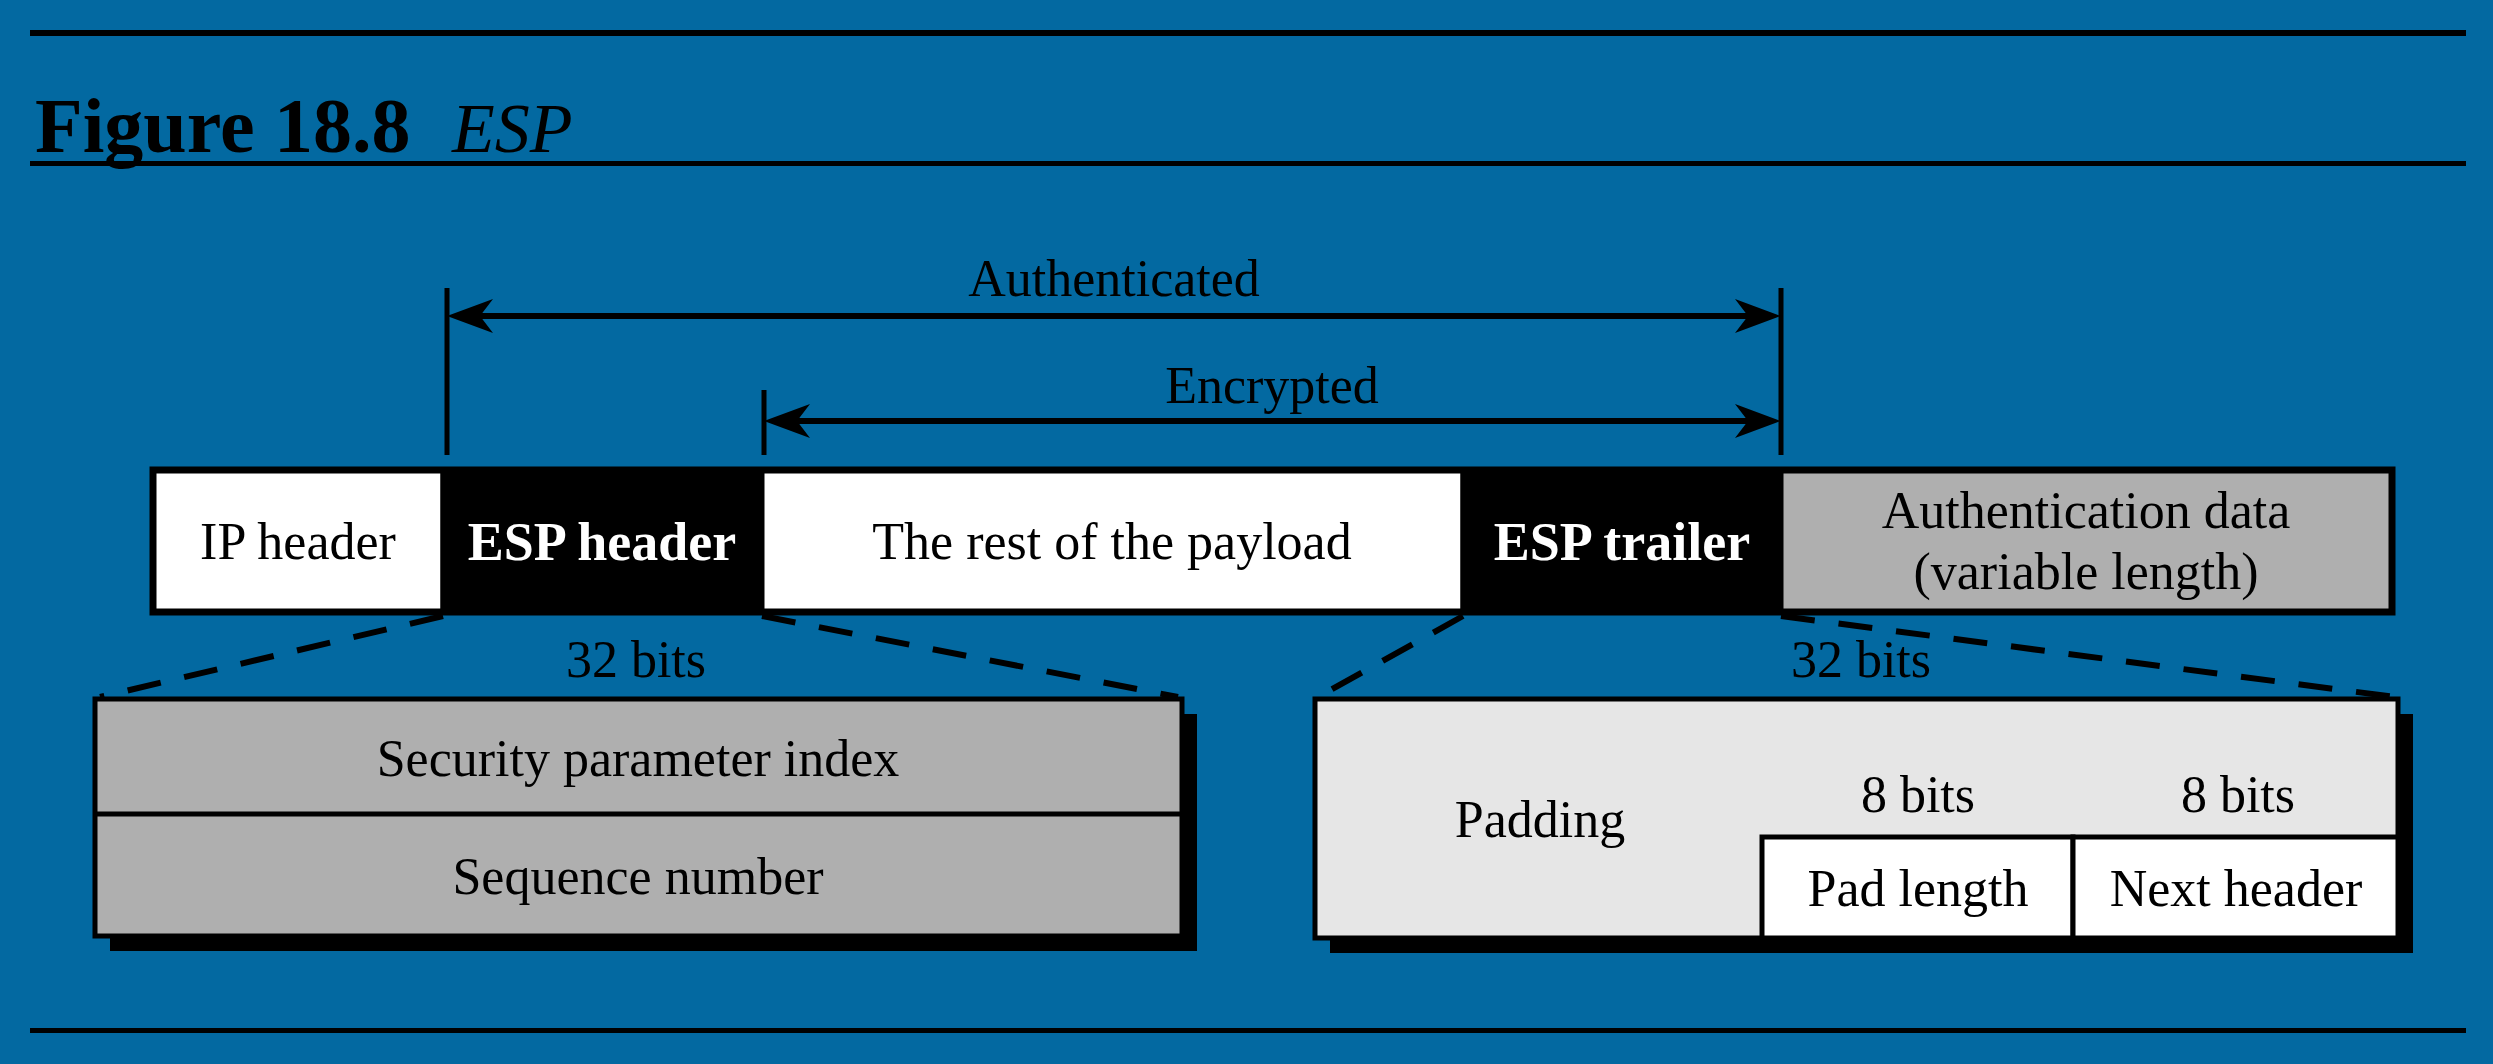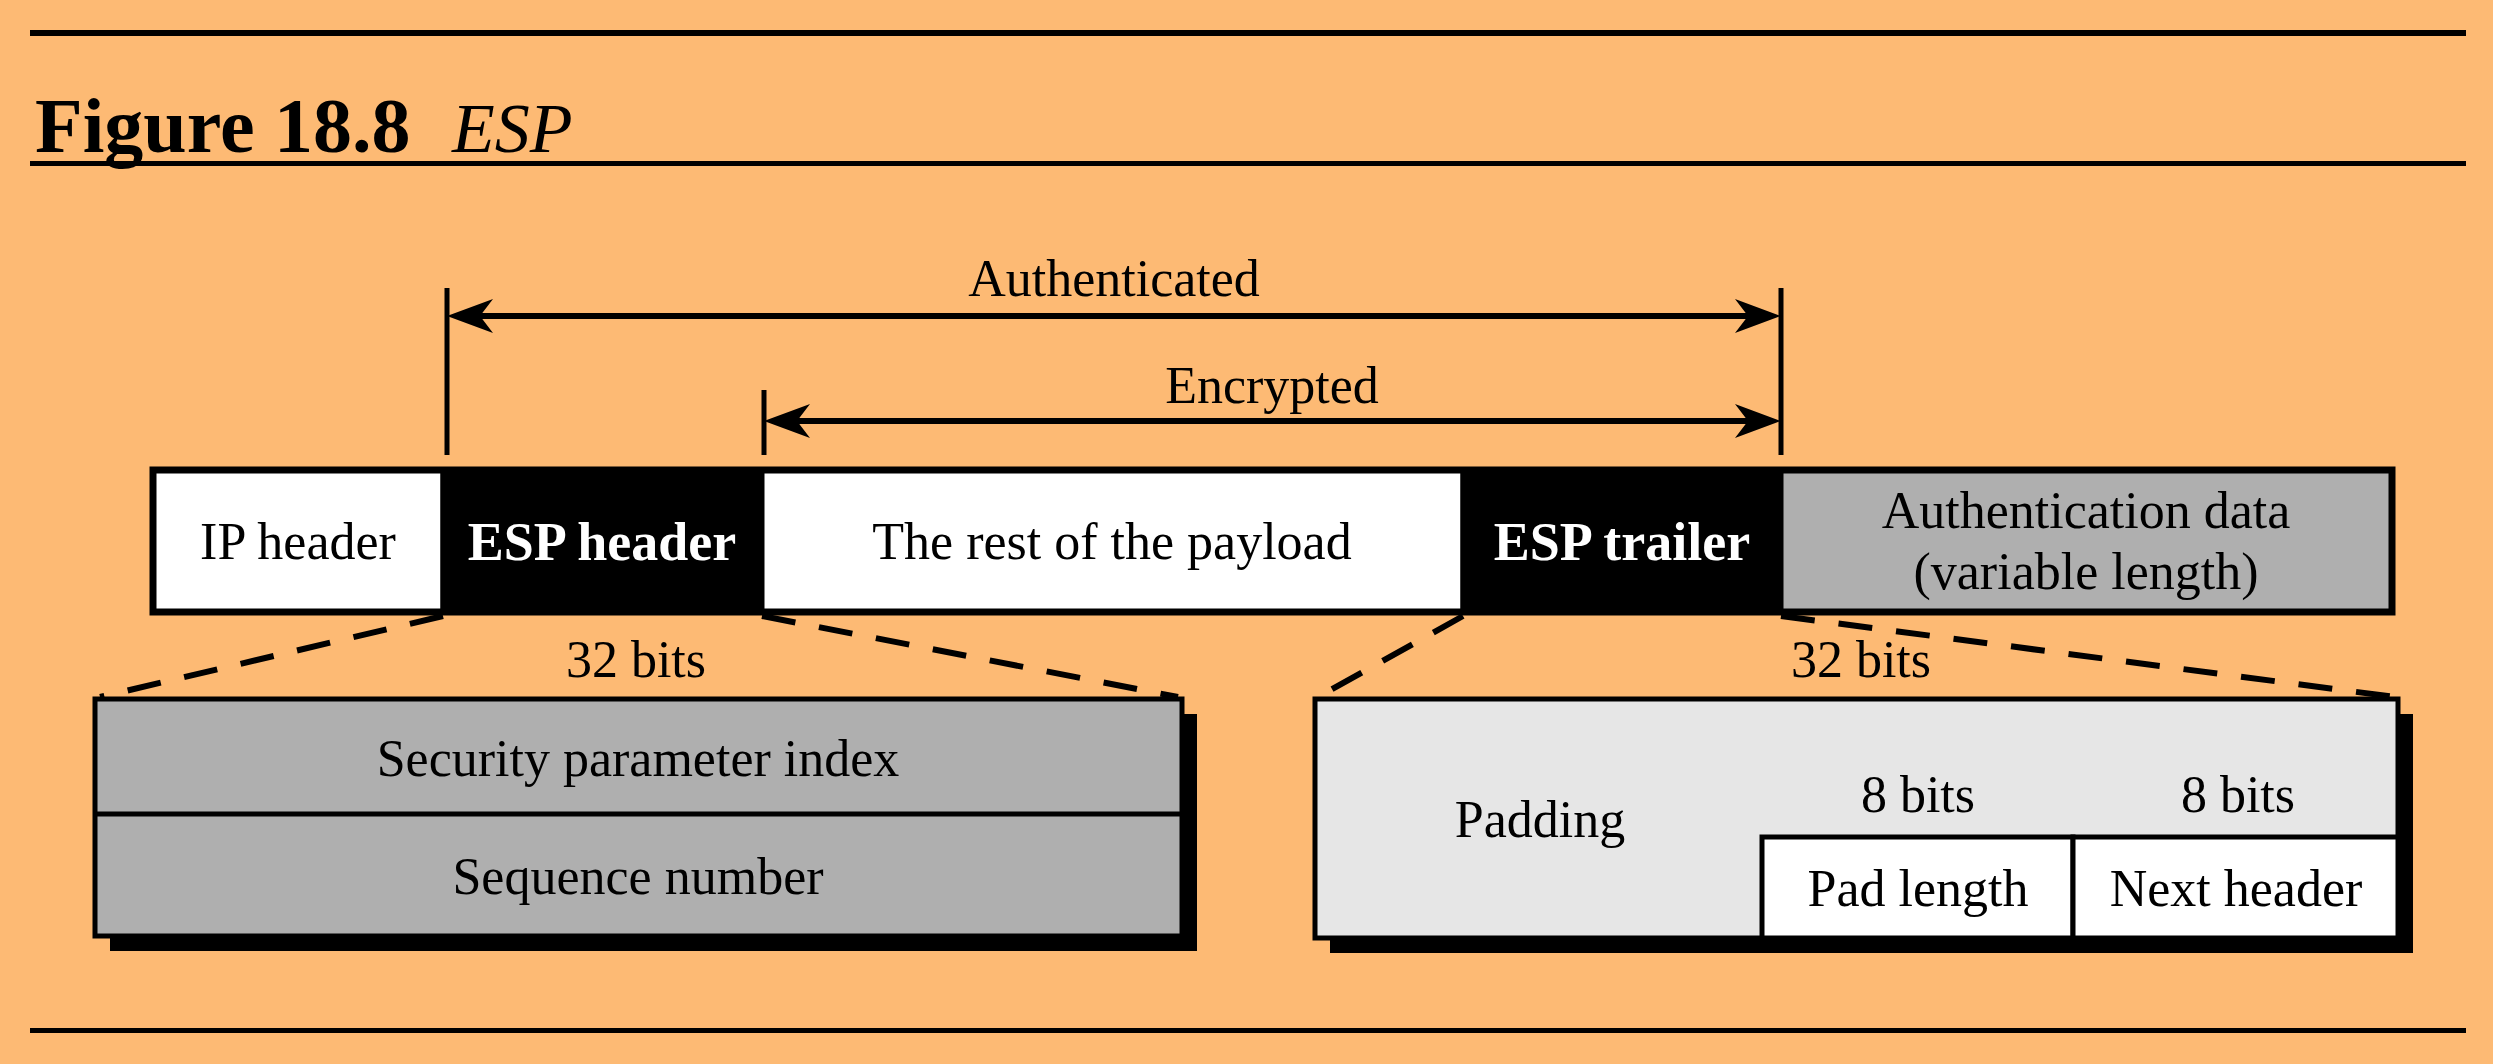--- a/index.html
+++ b/index.html
@@ -4,21 +4,21 @@
 <style>
   html, body {
     margin: 0;
     padding: 0;
     background: #ffffff;
   }
   .page {
     position: relative;
     width: 2493px;
     height: 1064px;
-    background: #fdba74;
+    background: #0369a1;
     overflow: hidden;
   }
   svg { display: block; }
   text {
     font-family: "Liberation Serif", "DejaVu Serif", serif;
     font-size: 52px;
     fill: #000000;
   }
   .t-title {
     font-size: 78px;

